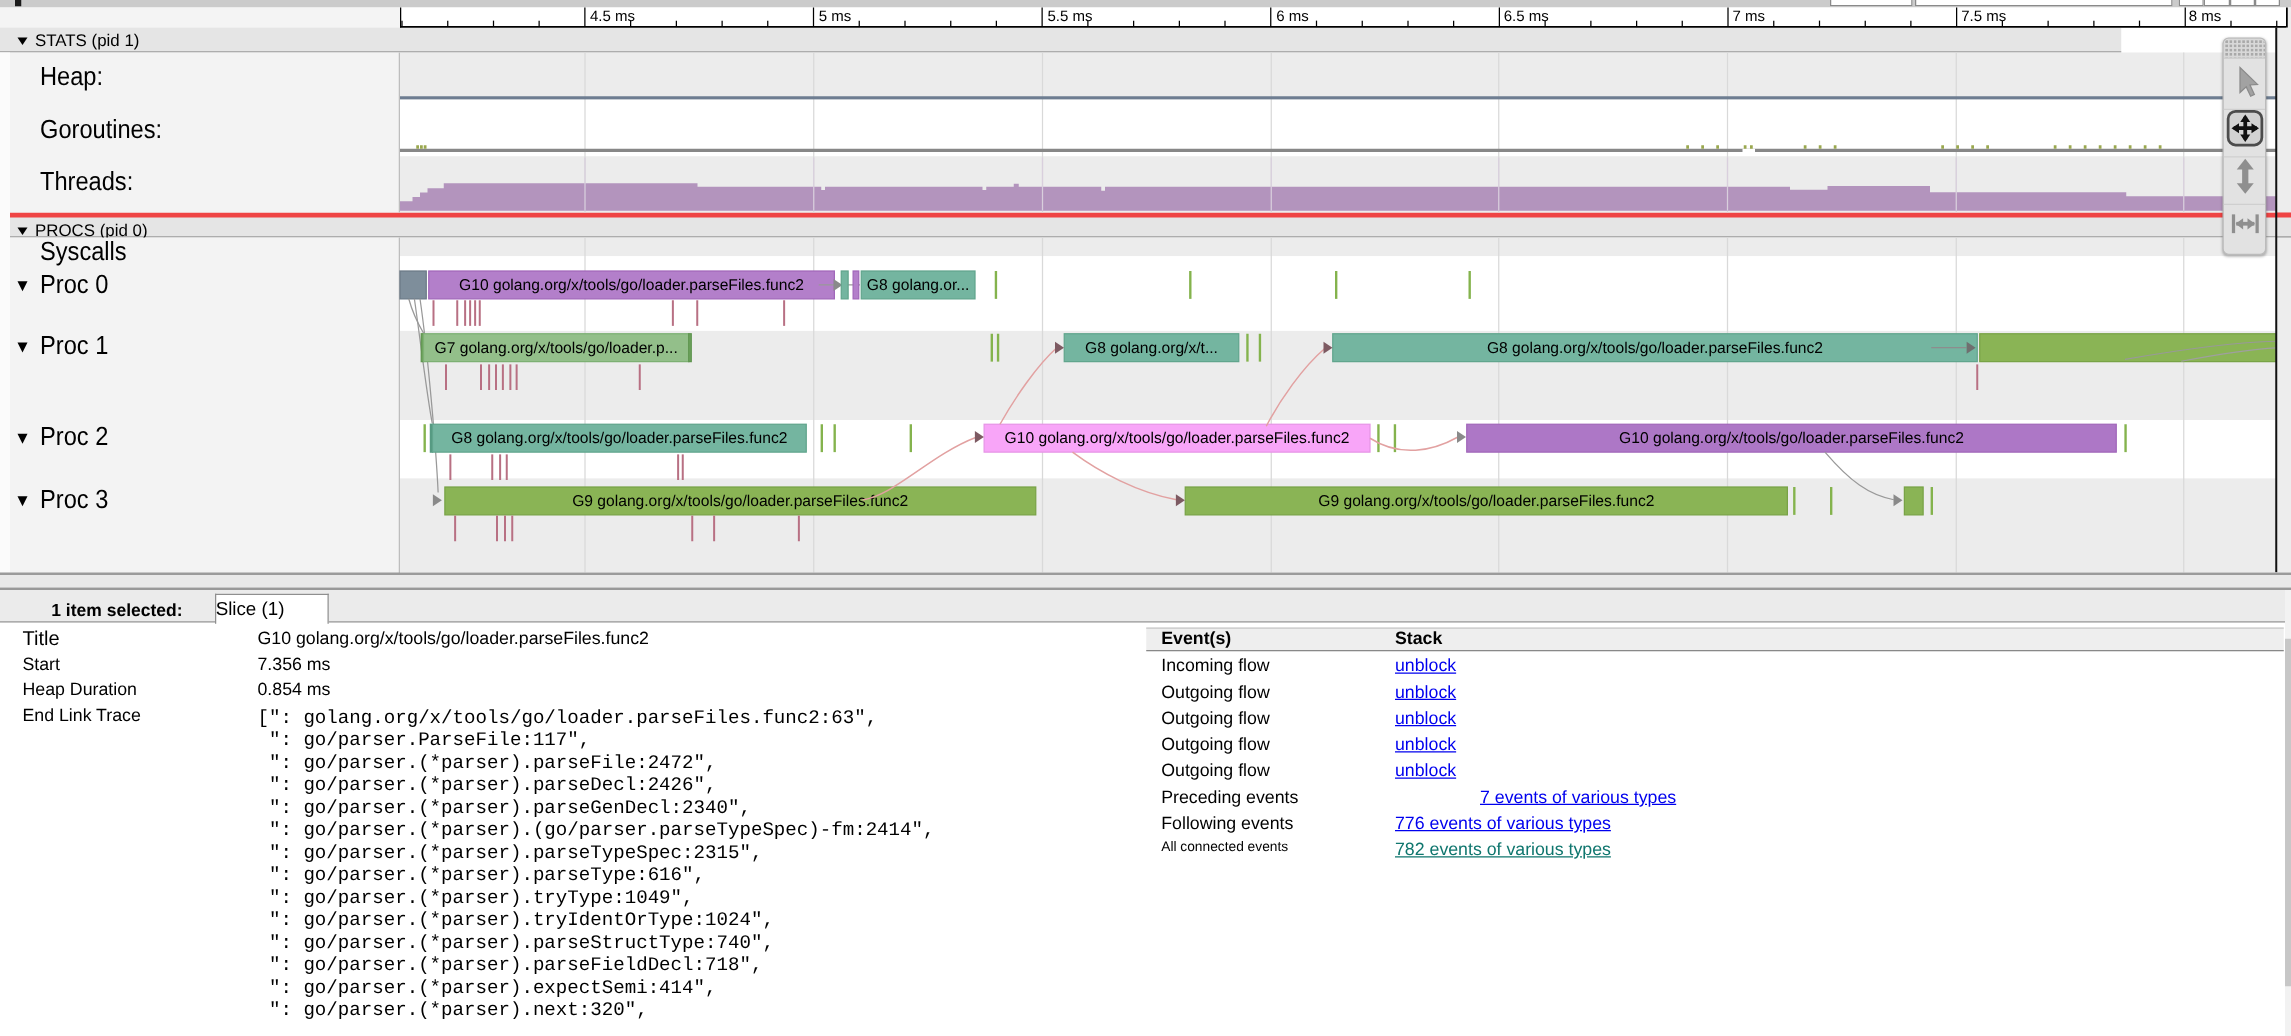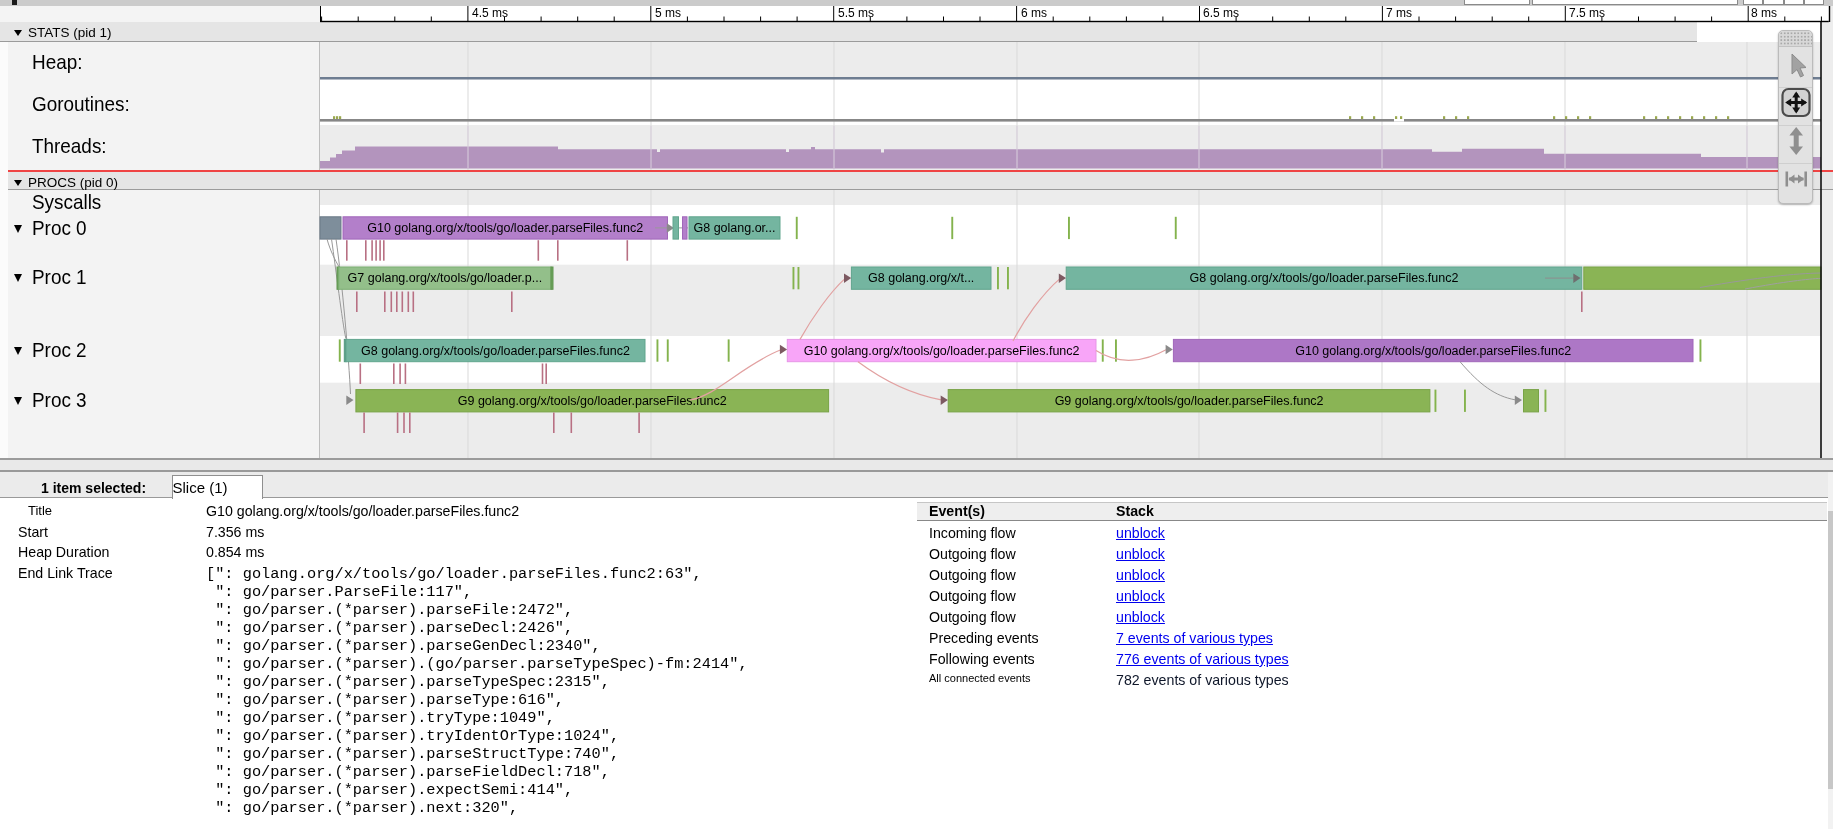--- a/index.html
+++ b/index.html
@@ -14,21 +14,21 @@
 <div class="abs" style="left:1784px;top:-4px;width:20px;height:9px;background:#fff;border:1px solid #8a8a8a"></div>
 <div class="abs" style="left:1804px;top:-4px;width:20px;height:9px;background:#fff;border:1px solid #8a8a8a"></div>
 
 <div class="abs" style="left:0;top:6px;width:320px;height:16px;background:#f4f4f4"></div>
 <div class="abs" style="left:1821px;top:6px;width:12px;height:452px;background:#ededed"></div>
 
 <div class="abs" style="left:0;top:22px;width:1697px;height:20px;background:#e5e5e5;border-bottom:1.3px solid #9b9b9b">
  <div class="abs" style="left:14px;top:8px;width:0;height:0;border-left:4.5px solid transparent;border-right:4.5px solid transparent;border-top:6px solid #000"></div>
  <div class="abs" style="left:28px;top:3px;font-size:13.5px">STATS (pid 1)</div>
 </div>
-<div class="abs" style="left:0;top:170px;width:1833px;height:20px;background:#e5e5e5;border-top:2px solid #ef4444;border-bottom:1.3px solid #9b9b9b">
+<div class="abs" style="left:0;top:170px;width:1833px;height:20px;background:#e5e5e5;border-top:4px solid #ef4444;border-bottom:1.3px solid #9b9b9b">
  <div class="abs" style="left:14px;top:8px;width:0;height:0;border-left:4.5px solid transparent;border-right:4.5px solid transparent;border-top:6px solid #000"></div>
  <div class="abs" style="left:28px;top:3px;font-size:13.5px">PROCS (pid 0)</div>
 </div>
 
 <div class="abs" style="left:0;top:42px;width:320px;height:128px;background:#f3f3f3;border-right:1.3px solid #bdbdbd"></div>
 <div class="abs" style="left:0;top:190px;width:320px;height:269px;background:#f3f3f3;border-right:1.3px solid #bdbdbd"></div>
 <div class="abs" style="left:0;top:42px;width:8px;height:416px;background:#fbfbfb"></div>
 <div style="position:absolute;left:31.5px;top:49.6px;font-size:21px;color:#000;white-space:nowrap;transform:scaleX(0.9);transform-origin:left top">Heap:</div>
 <div style="position:absolute;left:31.5px;top:91.8px;font-size:21px;color:#000;white-space:nowrap;transform:scaleX(0.9);transform-origin:left top">Goroutines:</div>
 <div style="position:absolute;left:31.5px;top:133.6px;font-size:21px;color:#000;white-space:nowrap;transform:scaleX(0.9);transform-origin:left top">Threads:</div>
@@ -259,21 +259,21 @@
 </svg>
 
 <div class="abs" style="left:0;top:458px;width:1833px;height:1.5px;background:#9b9b9b"></div>
 <div class="abs" style="left:0;top:459.5px;width:1833px;height:10.5px;background:#e9e9e9"></div>
 <div class="abs" style="left:0;top:470px;width:1833px;height:1.5px;background:#999"></div>
 <div class="abs" style="left:0;top:471.5px;width:1833px;height:26px;background:#ebebeb;border-bottom:1.5px solid #999"></div>
 <div class="abs" style="left:41px;top:479.5px;font-size:14px;font-weight:bold">1 item selected:</div>
 <div class="abs" style="left:171.5px;top:474.5px;width:91px;height:24.5px;background:#fff;border:1px solid #8f8f8f;border-bottom:none;text-align:left;font-size:15px;padding-top:3px;z-index:3">Slice (1)</div>
 
 <div class="abs" style="left:0;top:499px;width:1833px;height:330px;background:#fff"></div>
-<div class="abs" style="left:28px;top:503px;font-size:13px">Title</div>
+<div class="abs" style="left:18px;top:503px;font-size:16px">Title</div>
 <div class="abs" style="left:206px;top:503px;font-size:14.2px">G10 golang.org/x/tools/go/loader.parseFiles.func2</div>
 <div class="abs" style="left:18px;top:523.5px;font-size:14.2px">Start</div>
 <div class="abs" style="left:206px;top:523.5px;font-size:14.2px">7.356 ms</div>
 <div class="abs" style="left:18px;top:544px;font-size:14.2px">Heap Duration</div>
 <div class="abs" style="left:206px;top:544px;font-size:14.2px">0.854 ms</div>
 <div class="abs" style="left:18px;top:564.5px;font-size:14.2px">End Link Trace</div>
 <div class="abs" style="left:206px;top:565px;font-size:15.3px;line-height:18px;font-family:'Liberation Mono',monospace;white-space:nowrap">[":&nbsp;golang.org/x/tools/go/loader.parseFiles.func2:63",<br>&nbsp;":&nbsp;go/parser.ParseFile:117",<br>&nbsp;":&nbsp;go/parser.(*parser).parseFile:2472",<br>&nbsp;":&nbsp;go/parser.(*parser).parseDecl:2426",<br>&nbsp;":&nbsp;go/parser.(*parser).parseGenDecl:2340",<br>&nbsp;":&nbsp;go/parser.(*parser).(go/parser.parseTypeSpec)-fm:2414",<br>&nbsp;":&nbsp;go/parser.(*parser).parseTypeSpec:2315",<br>&nbsp;":&nbsp;go/parser.(*parser).parseType:616",<br>&nbsp;":&nbsp;go/parser.(*parser).tryType:1049",<br>&nbsp;":&nbsp;go/parser.(*parser).tryIdentOrType:1024",<br>&nbsp;":&nbsp;go/parser.(*parser).parseStructType:740",<br>&nbsp;":&nbsp;go/parser.(*parser).parseFieldDecl:718",<br>&nbsp;":&nbsp;go/parser.(*parser).expectSemi:414",<br>&nbsp;":&nbsp;go/parser.(*parser).next:320",</div>
 
 <div class="abs" style="left:916.8px;top:501.5px;width:910px;height:19.5px;background:#eee;border-top:1px solid #c6c6c6;border-bottom:1.6px solid #888"></div>
 <div class="abs" style="left:929px;top:503px;font-size:14.2px;font-weight:bold">Event(s)</div>
@@ -282,25 +282,25 @@
 <div style="position:absolute;left:1116px;top:525px;font-size:14.2px"><span style="color:#0000ee;text-decoration:underline">unblock</span></div>
 <div style="position:absolute;left:929px;top:546px;font-size:14.2px">Outgoing flow</div>
 <div style="position:absolute;left:1116px;top:546px;font-size:14.2px"><span style="color:#0000ee;text-decoration:underline">unblock</span></div>
 <div style="position:absolute;left:929px;top:567px;font-size:14.2px">Outgoing flow</div>
 <div style="position:absolute;left:1116px;top:567px;font-size:14.2px"><span style="color:#0000ee;text-decoration:underline">unblock</span></div>
 <div style="position:absolute;left:929px;top:588px;font-size:14.2px">Outgoing flow</div>
 <div style="position:absolute;left:1116px;top:588px;font-size:14.2px"><span style="color:#0000ee;text-decoration:underline">unblock</span></div>
 <div style="position:absolute;left:929px;top:609px;font-size:14.2px">Outgoing flow</div>
 <div style="position:absolute;left:1116px;top:609px;font-size:14.2px"><span style="color:#0000ee;text-decoration:underline">unblock</span></div>
 <div style="position:absolute;left:929px;top:630px;font-size:14.2px">Preceding events</div>
-<div style="position:absolute;left:1116px;top:630px;font-size:14.2px"><span style="color:#0000ee;text-decoration:underline">7 events of various types</span></div>
+<div style="position:absolute;left:1184px;top:630px;font-size:14.2px"><span style="color:#0000ee;text-decoration:underline">7 events of various types</span></div>
 <div style="position:absolute;left:929px;top:651px;font-size:14.2px">Following events</div>
 <div style="position:absolute;left:1116px;top:651px;font-size:14.2px"><span style="color:#0000ee;text-decoration:underline">776 events of various types</span></div>
 <div style="position:absolute;left:929px;top:672px;font-size:11px">All connected events</div>
-<div style="position:absolute;left:1116px;top:672px;font-size:14.2px"><span style="color:#0f172a;">782 events of various types</span></div>
+<div style="position:absolute;left:1116px;top:672px;font-size:14.2px"><span style="color:#0f766e;text-decoration:underline">782 events of various types</span></div>
 
 <div class="abs" style="left:1827.5px;top:471.5px;width:5.5px;height:357.5px;background:#f2f2f2"></div>
 <div class="abs" style="left:1827.5px;top:511px;width:5.5px;height:278px;background:#c7c7c7"></div>
 
 <div class="abs" style="left:1778px;top:30px;width:34.5px;height:174px;background:#e2e2e2;border:1px solid #bbb;border-radius:5px;box-shadow:0 1px 2px rgba(0,0,0,0.25)">
  <div class="abs" style="left:0;top:0;width:100%;height:16px;background:#d8d8d8;border-bottom:1px solid #c2c2c2;border-radius:5px 5px 0 0;
    background-image:radial-gradient(#a9a9a9 1px, transparent 1.2px);background-size:3.4px 3.4px;background-position:4px 4px"></div>
  <div class="abs" style="left:0;top:55.5px;width:100%;height:1px;background:#cfcfcf"></div>
  <div class="abs" style="left:0;top:94px;width:100%;height:1px;background:#cfcfcf"></div>
  <div class="abs" style="left:0;top:132px;width:100%;height:1px;background:#cfcfcf"></div>

